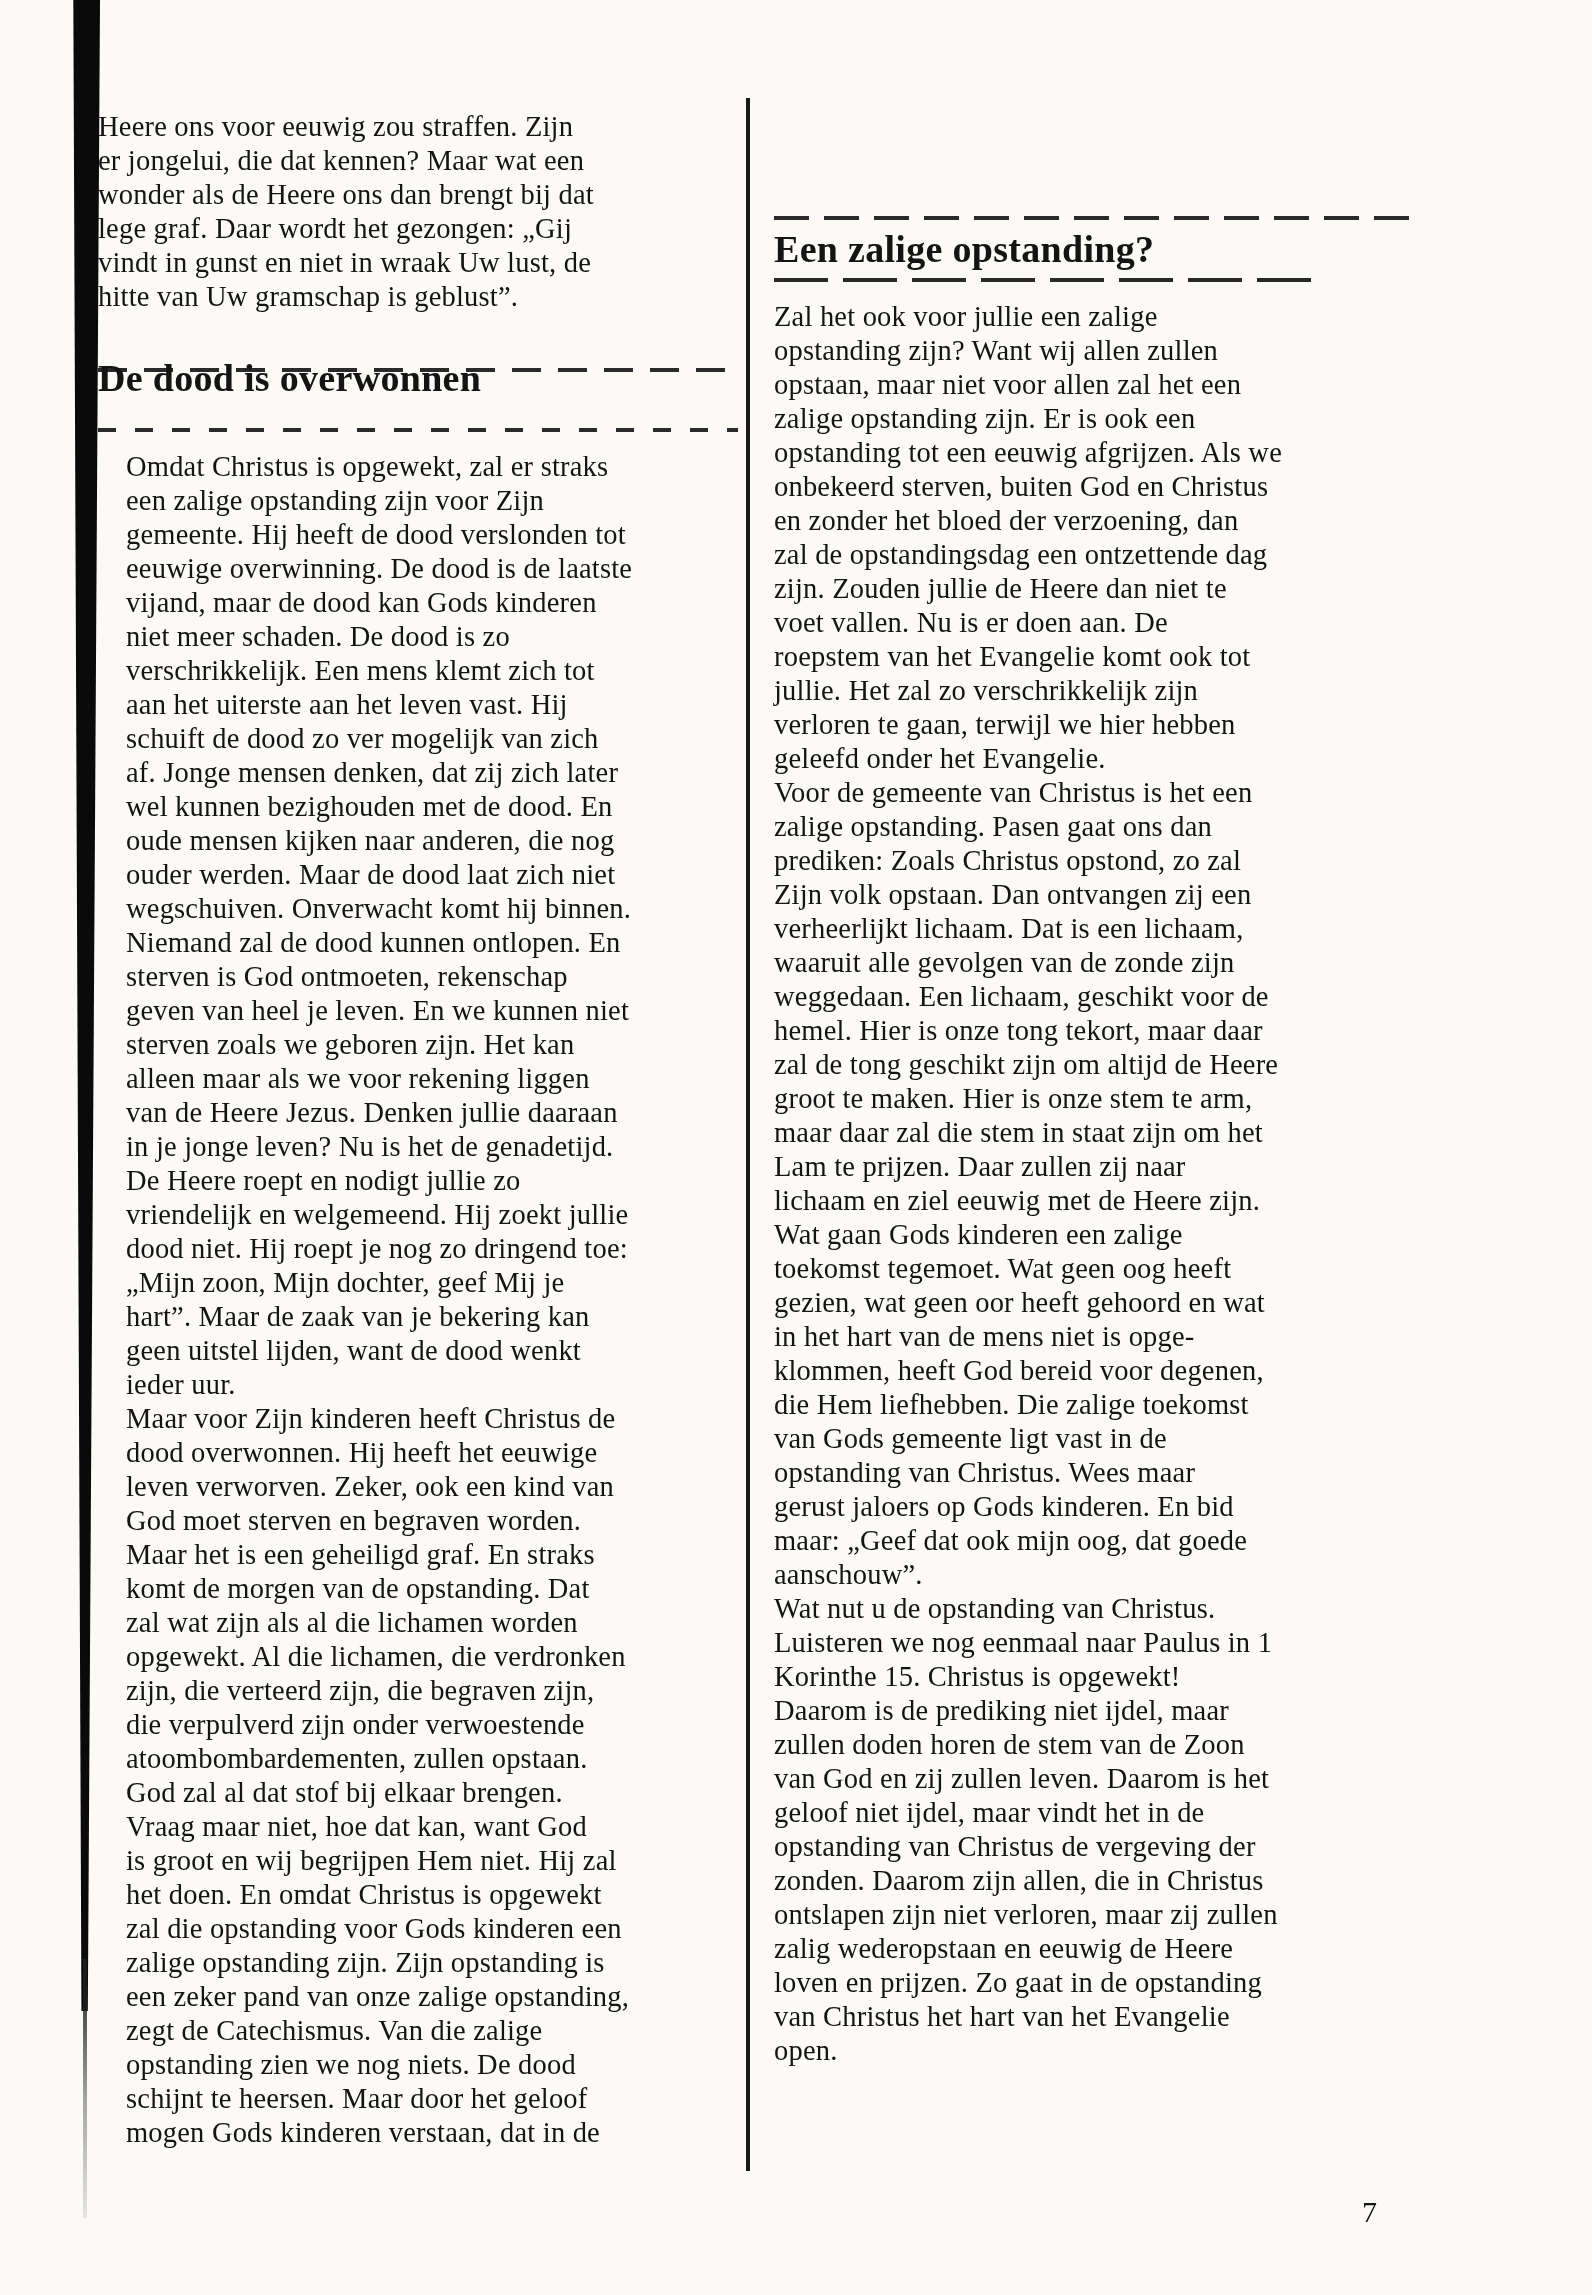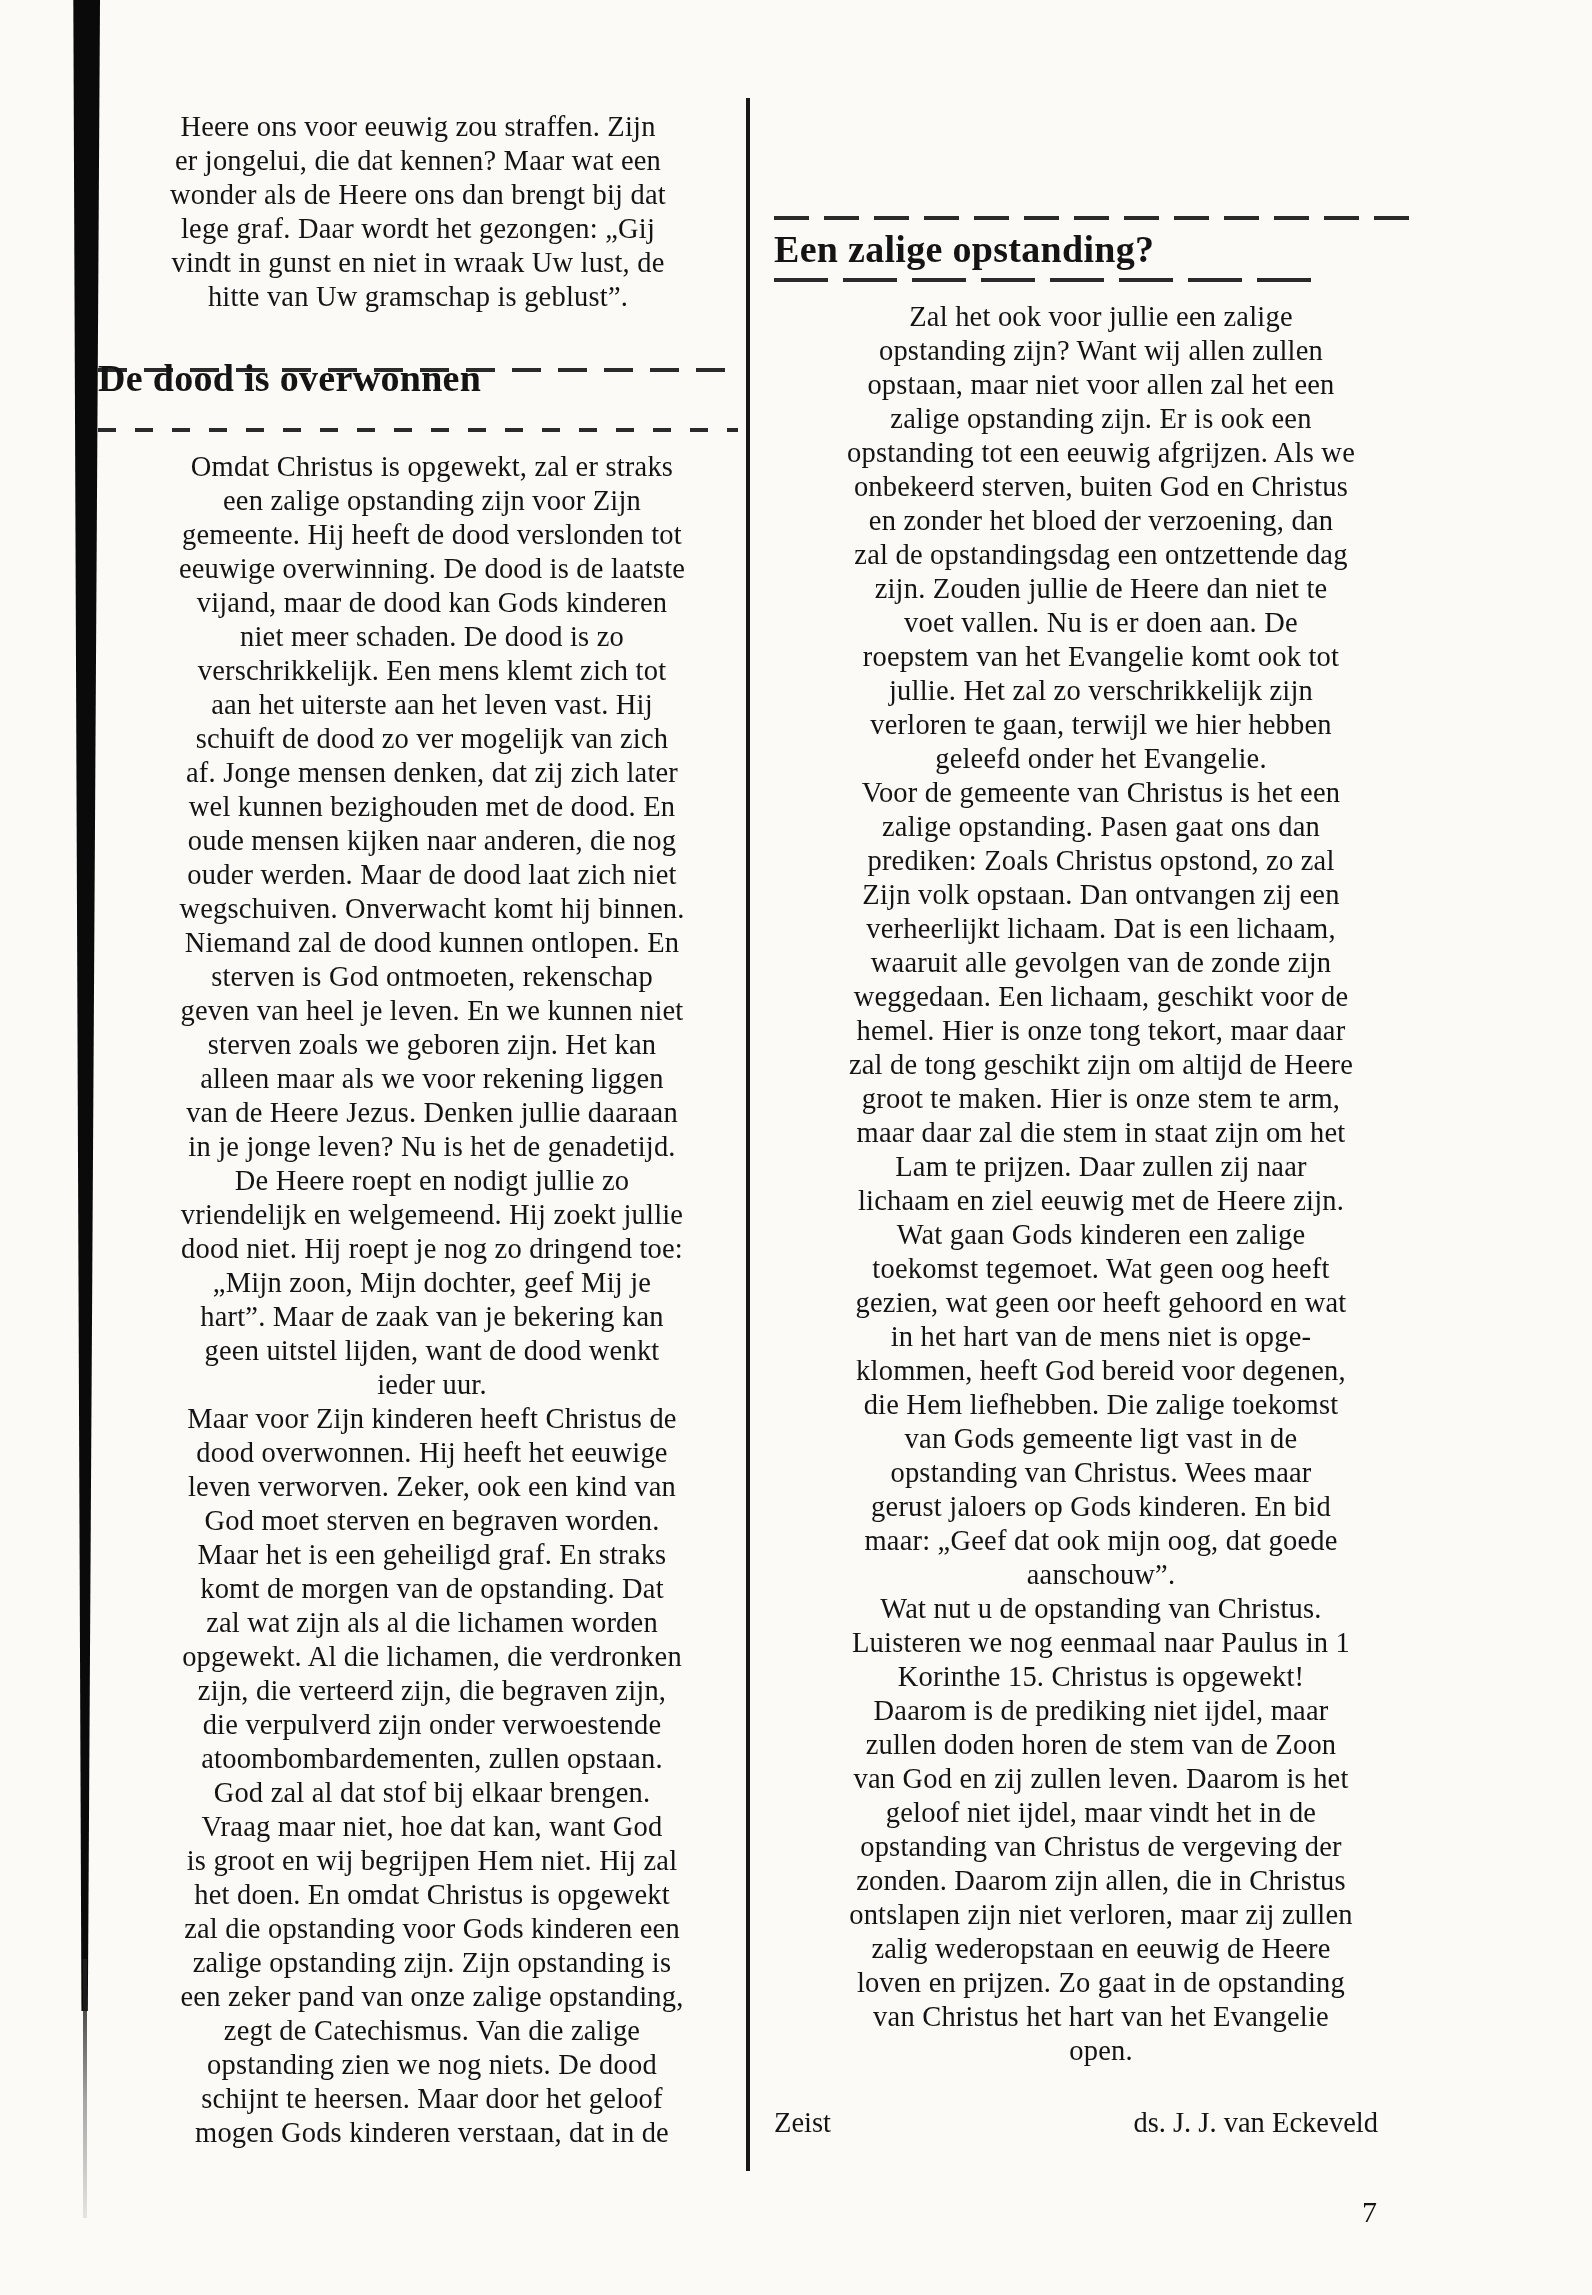--- a/index.html
+++ b/index.html
@@ -27,21 +27,21 @@
     background: #181818;
   }
 
   .col { position: absolute; top: 0; height: 2295px; }
   .col-left  { left: 98px; width: 640px; }
   .col-right { left: 774px; width: 654px; }
 
   .para {
     position: absolute; left: 0; right: 0;
     font-size: 28.5px; line-height: 34px;
-    white-space: pre-line; text-align: center;
+    white-space: pre-line; text-align: left;
     letter-spacing: 0.2px;
   }
   .col-left  .intro { top: 110px; }
   .col-right .intro { top: 110px; }
   .col-left  .body  { top: 450px; margin-left: 28px; }
   .col-right .body  { top: 300px; }
 
   .hdr {
     position: absolute; left: 0; margin: 0;
     font-size: 38px; font-weight: bold; letter-spacing: 0.3px;
@@ -190,22 +190,18 @@
 zullen doden horen de stem van de Zoon
 van God en zij zullen leven. Daarom is het
 geloof niet ijdel, maar vindt het in de
 opstanding van Christus de vergeving der
 zonden. Daarom zijn allen, die in Christus
 ontslapen zijn niet verloren, maar zij zullen
 zalig wederopstaan en eeuwig de Heere
 loven en prijzen. Zo gaat in de opstanding
 van Christus het hart van het Evangelie
 open.</div>
-    <div class="signature">
-      <span>Zeist</span>
-      <span>ds. J. J. van Eckeveld</span>
-    </div>
   </div>
 
   <div class="page-number">7</div>
 
 </div>
 
 
 </body></html>

